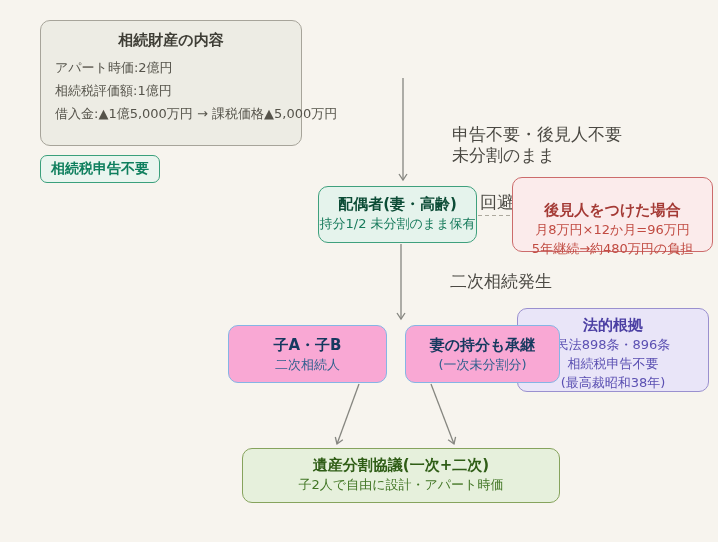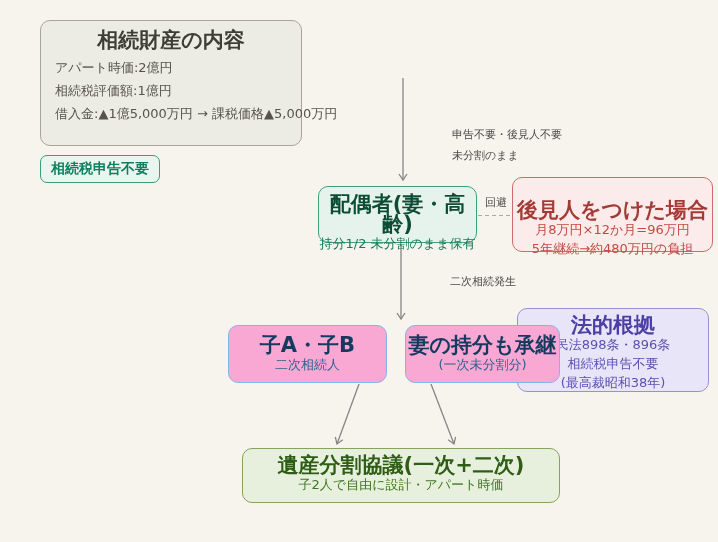--- a/index.html
+++ b/index.html
@@ -12,21 +12,21 @@
   }
   .canvas{position:absolute;left:0;top:0;width:718px;height:542px;}
   svg.edges{position:absolute;left:0;top:0;pointer-events:none;}
 
   .node{
     position:absolute;
     box-sizing:border-box;
     border-radius:10px;
     text-align:center;
   }
-  .node .title{font-weight:bold;font-size:21px;line-height:20px;}
+  .node .title{font-weight:bold;font-size:15px;line-height:20px;}
   .node .sub{font-size:13px;line-height:19px;}
 
   
   .beige{background:#edece4;border:1px solid #a7a49a;}
   .estate{left:40px;top:20px;width:262px;height:126px;text-align:left;padding:9px 14px 0 14px;}
   .estate .title{text-align:center;color:#3f3e36;margin-bottom:6px;}
   .estate .line{font-size:13px;line-height:23px;color:#55534a;white-space:nowrap;}
   .decedent{left:322px;top:21px;width:162px;height:56px;padding-top:7px;}
   .decedent .title{color:#3f3e36;}
   .decedent .sub{color:#6b695f;}
@@ -62,21 +62,21 @@
   .legal{left:517px;top:308px;width:192px;height:84px;background:#e9e5f8;border:1px solid #9a90cf;padding-top:6px;z-index:2;text-align:center;}
   .legal .title{color:#4b3fa3;}
   .legal .sub{color:#5b50b2;white-space:nowrap;}
 
   
   .division{left:242px;top:448px;width:318px;height:55px;background:#e6f0dc;border:1px solid #86a35d;padding-top:6px;}
   .division .title{color:#2f5d16;}
   .division .sub{color:#417524;}
 
   
-  .edge-label{position:absolute;font-size:11px;line-height:21px;color:#4b4943;white-space:nowrap;}
+  .edge-label{position:absolute;font-size:17px;line-height:21px;color:#4b4943;white-space:nowrap;}
   .lbl-first{left:452px;top:124px;}
   .lbl-second{left:450px;top:271px;}
   .lbl-avoid{left:480px;top:192px;width:32px;text-align:center;}
 </style>
 </head>
 <body>
 
 <div class="canvas">
 
   <svg class="edges" width="718" height="542" viewBox="0 0 718 542">

